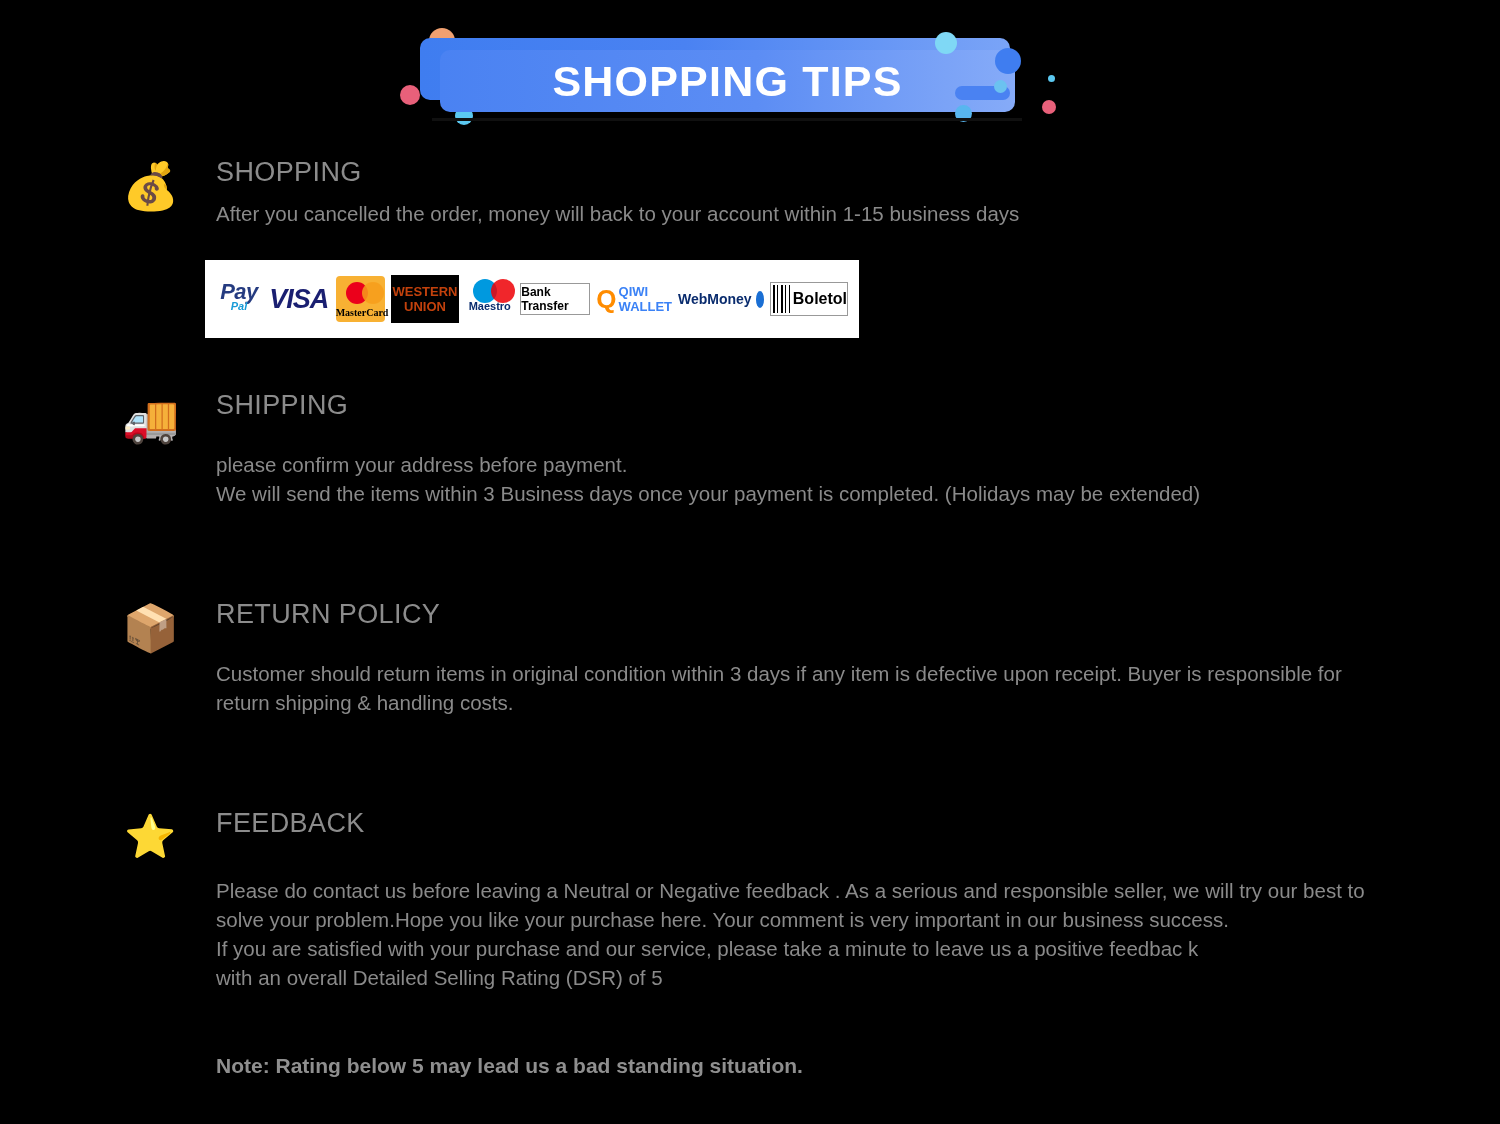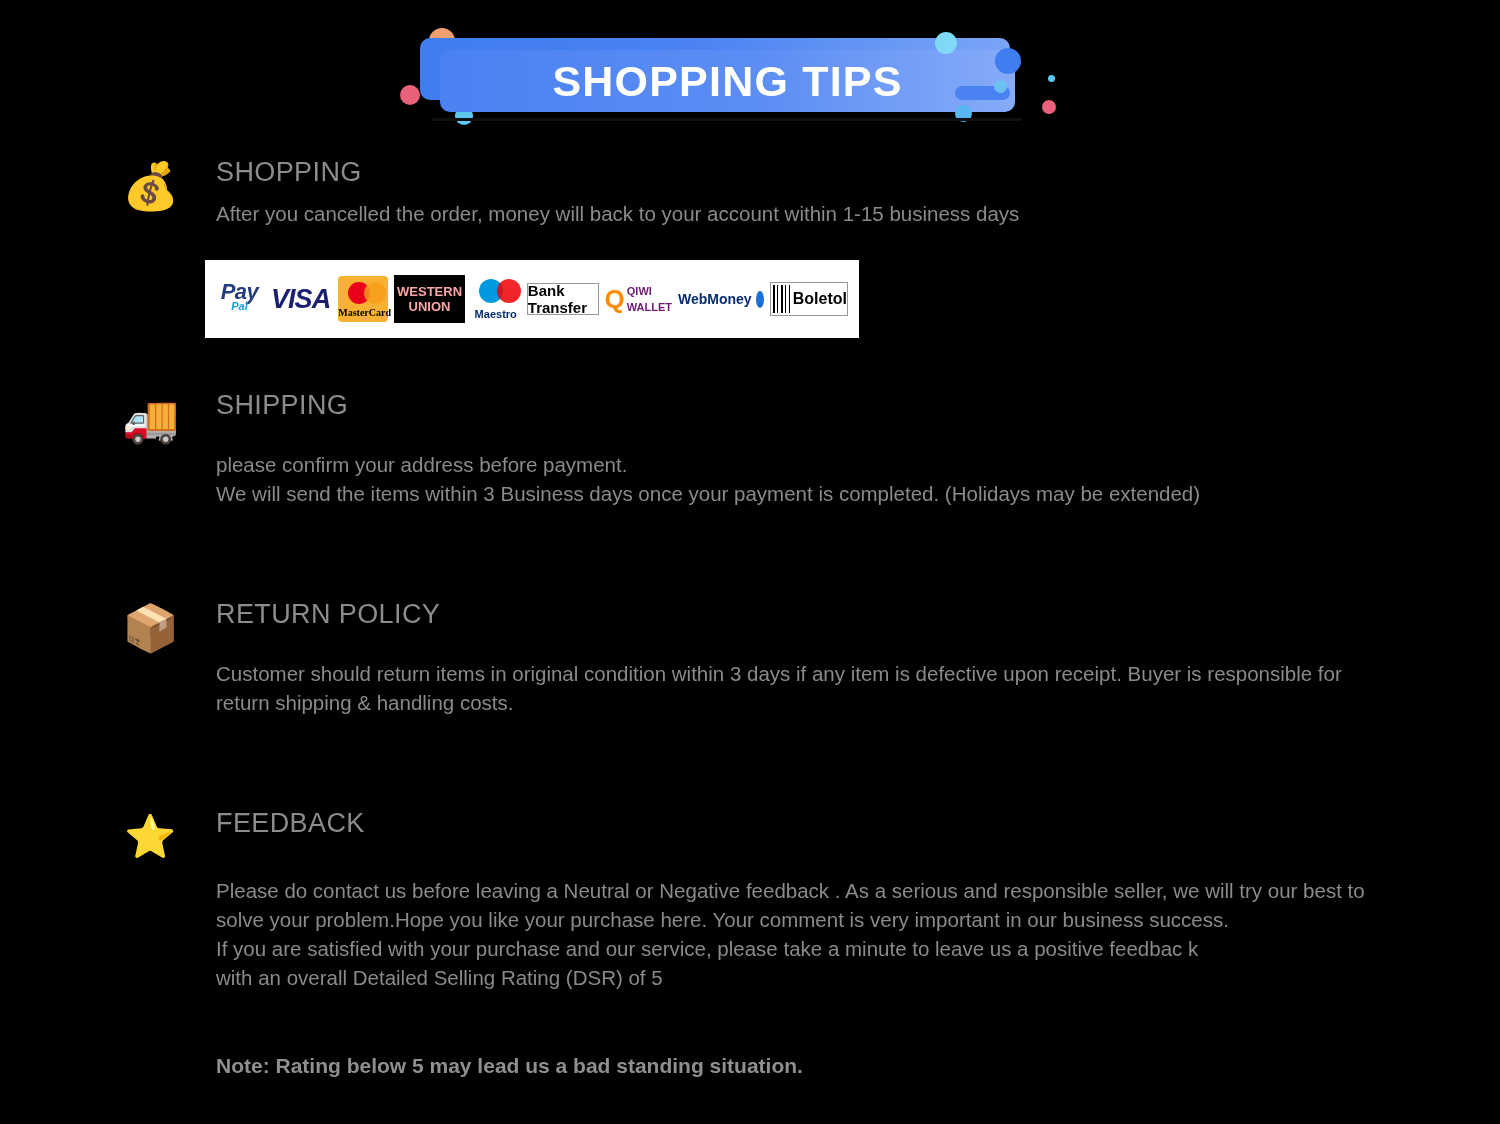--- a/index.html
+++ b/index.html
@@ -183,58 +183,58 @@
   .pm-mc .mc-c1, .pm-mc .mc-c2 {
     position: absolute; top: 6px; width: 22px; height: 22px; border-radius: 50%;
   }
   .pm-mc .mc-c1 { left: 10px; background: #eb001b; }
   .pm-mc .mc-c2 { left: 26px; background: #f79e1b; opacity: .85; }
   .pm-mc .mc-t { position: absolute; bottom: 4px; left: 0; width: 100%; text-align: left; font-family: Liberation Serif, serif; }
   .pm-wu {
     width: 84px;
     background: #000;
     flex-direction: column;
-    color: #fca5a5;
+    color: #c2410c;
     font-weight: bold;
     font-size: 13px;
     line-height: 15px;
     border: 1px solid #000;
   }
   .pm-maestro {
     width: 62px;
     position: relative;
     color: #000;
     font-size: 11px;
     font-weight: bold;
   }
   .pm-maestro .ms-c1, .pm-maestro .ms-c2 {
     position: absolute; top: 3px; width: 24px; height: 24px; border-radius: 50%;
   }
   .pm-maestro .ms-c1 { left: 8px; background: #0099df; }
   .pm-maestro .ms-c2 { left: 26px; background: #ed0006; opacity: .85; }
-  .pm-maestro .ms-t { position: absolute; bottom: 2px; left: 0; width: 100%; text-align: center; color:#0a2c6e; }
+  .pm-maestro .ms-t { position: absolute; bottom: 10px; left: 0; width: 100%; text-align: center; color:#0a2c6e; }
   .pm-bank {
     width: 86px;
     border: 1px solid #999;
     color: #000;
     font-weight: bold;
-    font-size: 15px;
+    font-size: 12px;
     height: 30px;
   }
   .pm-qiwi {
     width: 80px;
     color: #ff8c00;
     font-weight: bold;
     font-size: 13px;
     line-height: 15px;
     text-align: left;
     justify-content: flex-start;
   }
   .pm-qiwi .q-mark { font-size: 26px; margin-right: 2px; color: #ff8c00; }
-  .pm-qiwi .q-txt { color: #701a75; font-size: 11px; }
+  .pm-qiwi .q-txt { color: #3b82f6; font-size: 13px; }
   .pm-webmoney {
     width: 86px;
     color: #0a2c6e;
     font-weight: bold;
     font-size: 14px;
   }
   .pm-webmoney .wm-globe {
     display: inline-block; width: 17px; height: 17px; border-radius: 50%;
     background: #1a6fd4; margin-left: 4px;
   }

